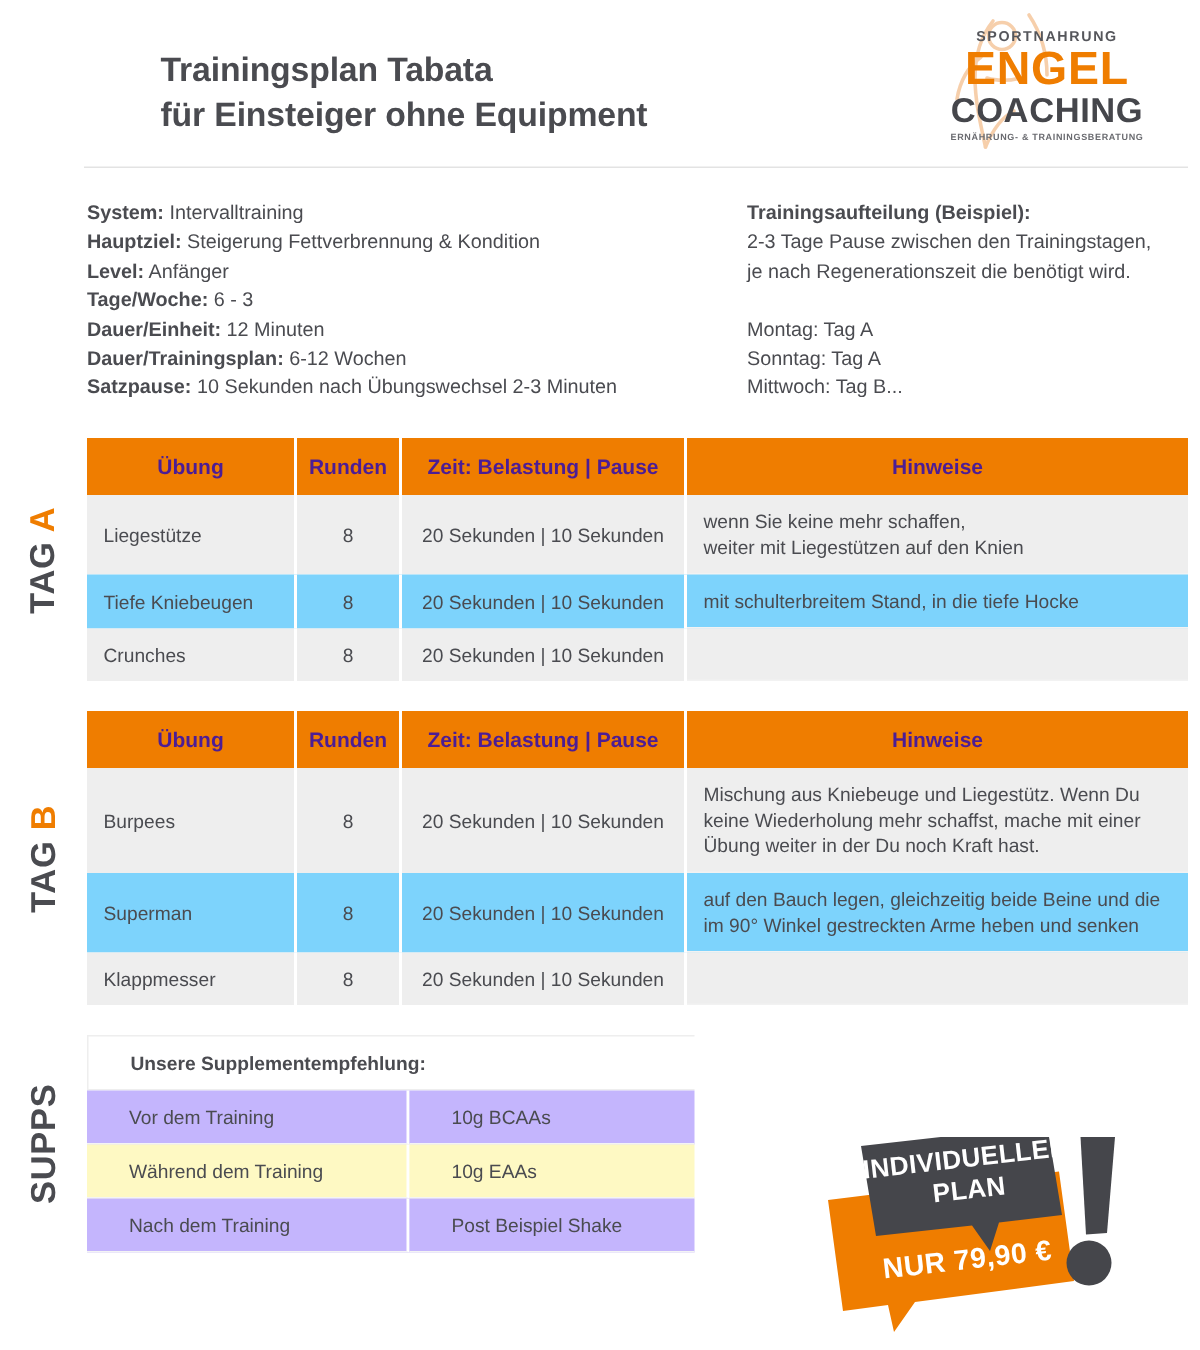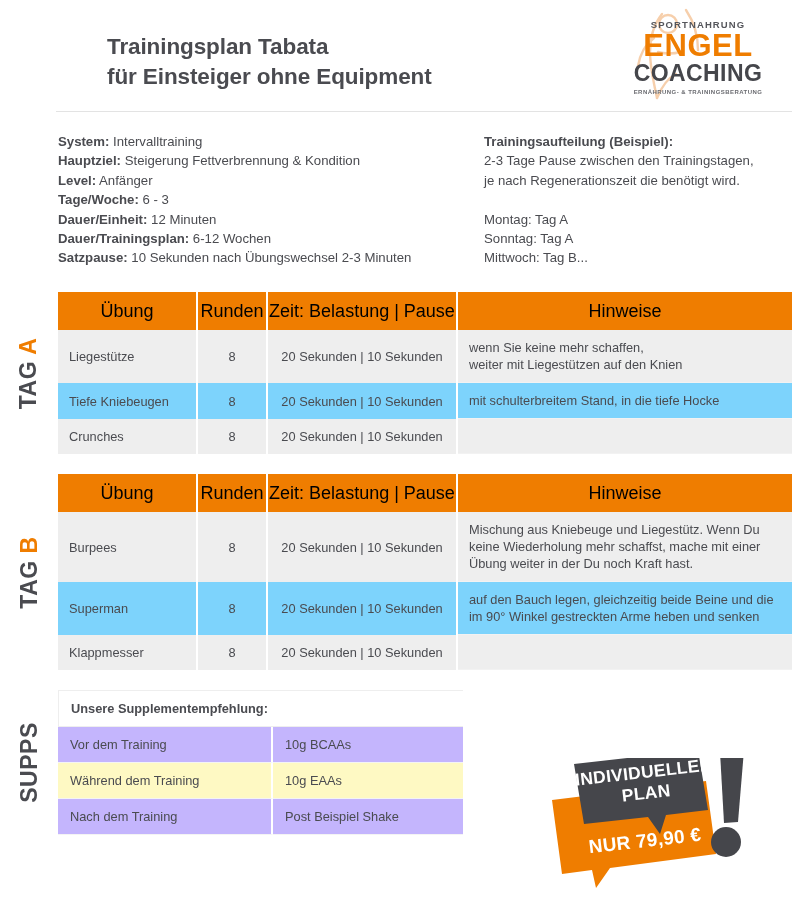--- a/index.html
+++ b/index.html
@@ -105,21 +105,21 @@
     height: 160px;
   }
   .info-left {
     position: absolute;
     left: 58px;
     top: 0;
     width: 430px;
   }
   .info-right {
     position: absolute;
-    left: 484px;
+    left: 498px;
     top: 0;
     width: 300px;
   }
   .info-line {
     font-size: 13.2px;
     line-height: 19.4px;
     color: #4a4b50;
     white-space: nowrap;
   }
   .info-line b { font-weight: bold; }
@@ -159,23 +159,23 @@
   .vlabel-accent { color: #ef7d00; }
 
   table.plan {
     width: 100%;
     border-collapse: separate;
     border-spacing: 0;
     table-layout: fixed;
   }
   table.plan th {
     background: #ef7d00;
-    color: #000000;
-    font-size: 18px;
-    font-weight: normal;
+    color: #4c1d95;
+    font-size: 14px;
+    font-weight: bold;
     height: 36px;
     text-align: center;
     border-right: 2px solid #ffffff;
     vertical-align: middle;
   }
   table.plan th:last-child { border-right: none; }
   table.plan td {
     font-size: 12.8px;
     color: #4a4b50;
     padding: 9px 11px;
@@ -197,21 +197,21 @@
   
   table.supp {
     width: 405px;
     border-collapse: separate;
     border-spacing: 0;
     table-layout: fixed;
   }
   table.supp td {
     font-size: 12.8px;
     color: #4a4b50;
-    padding: 10px 12px;
+    padding: 10px 28px;
     vertical-align: middle;
     border-right: 2px solid #ffffff;
     border-bottom: 1px solid #f4f4f4;
   }
   table.supp td:last-child { border-right: none; }
   table.supp tr.hdr td {
     background: #ffffff;
     font-weight: bold;
     border: 1px solid #eeeeee;
     border-right: none;

